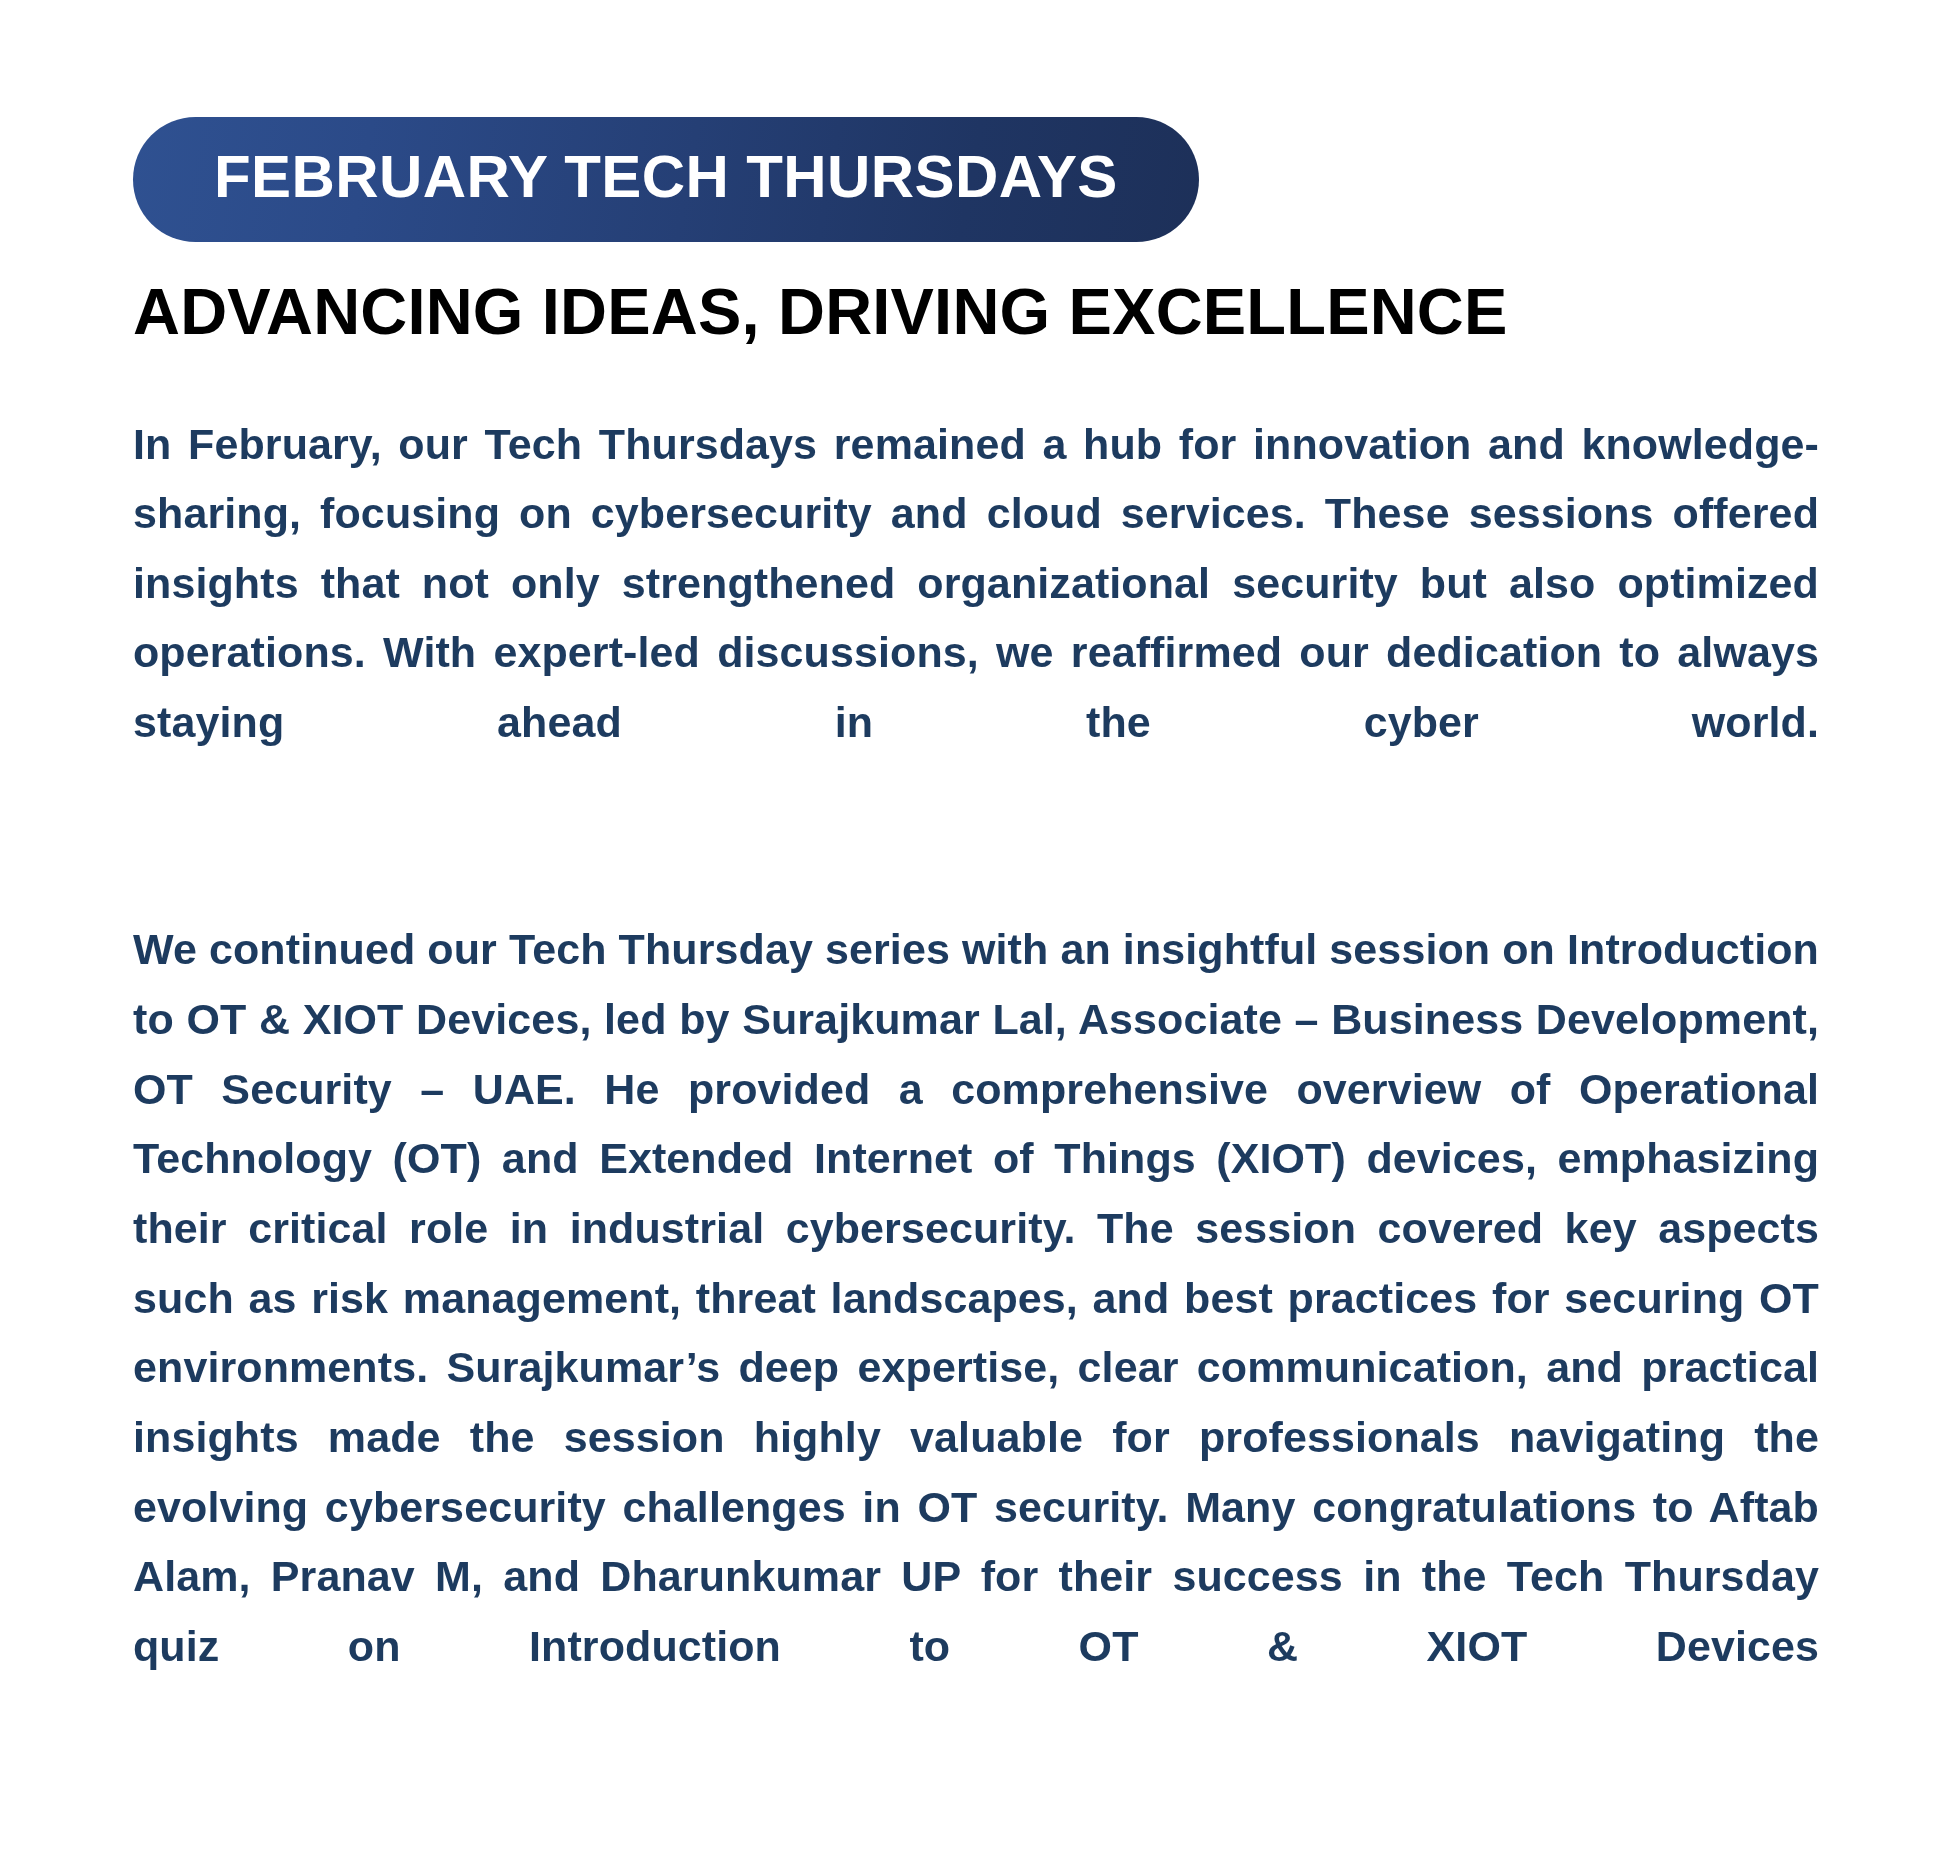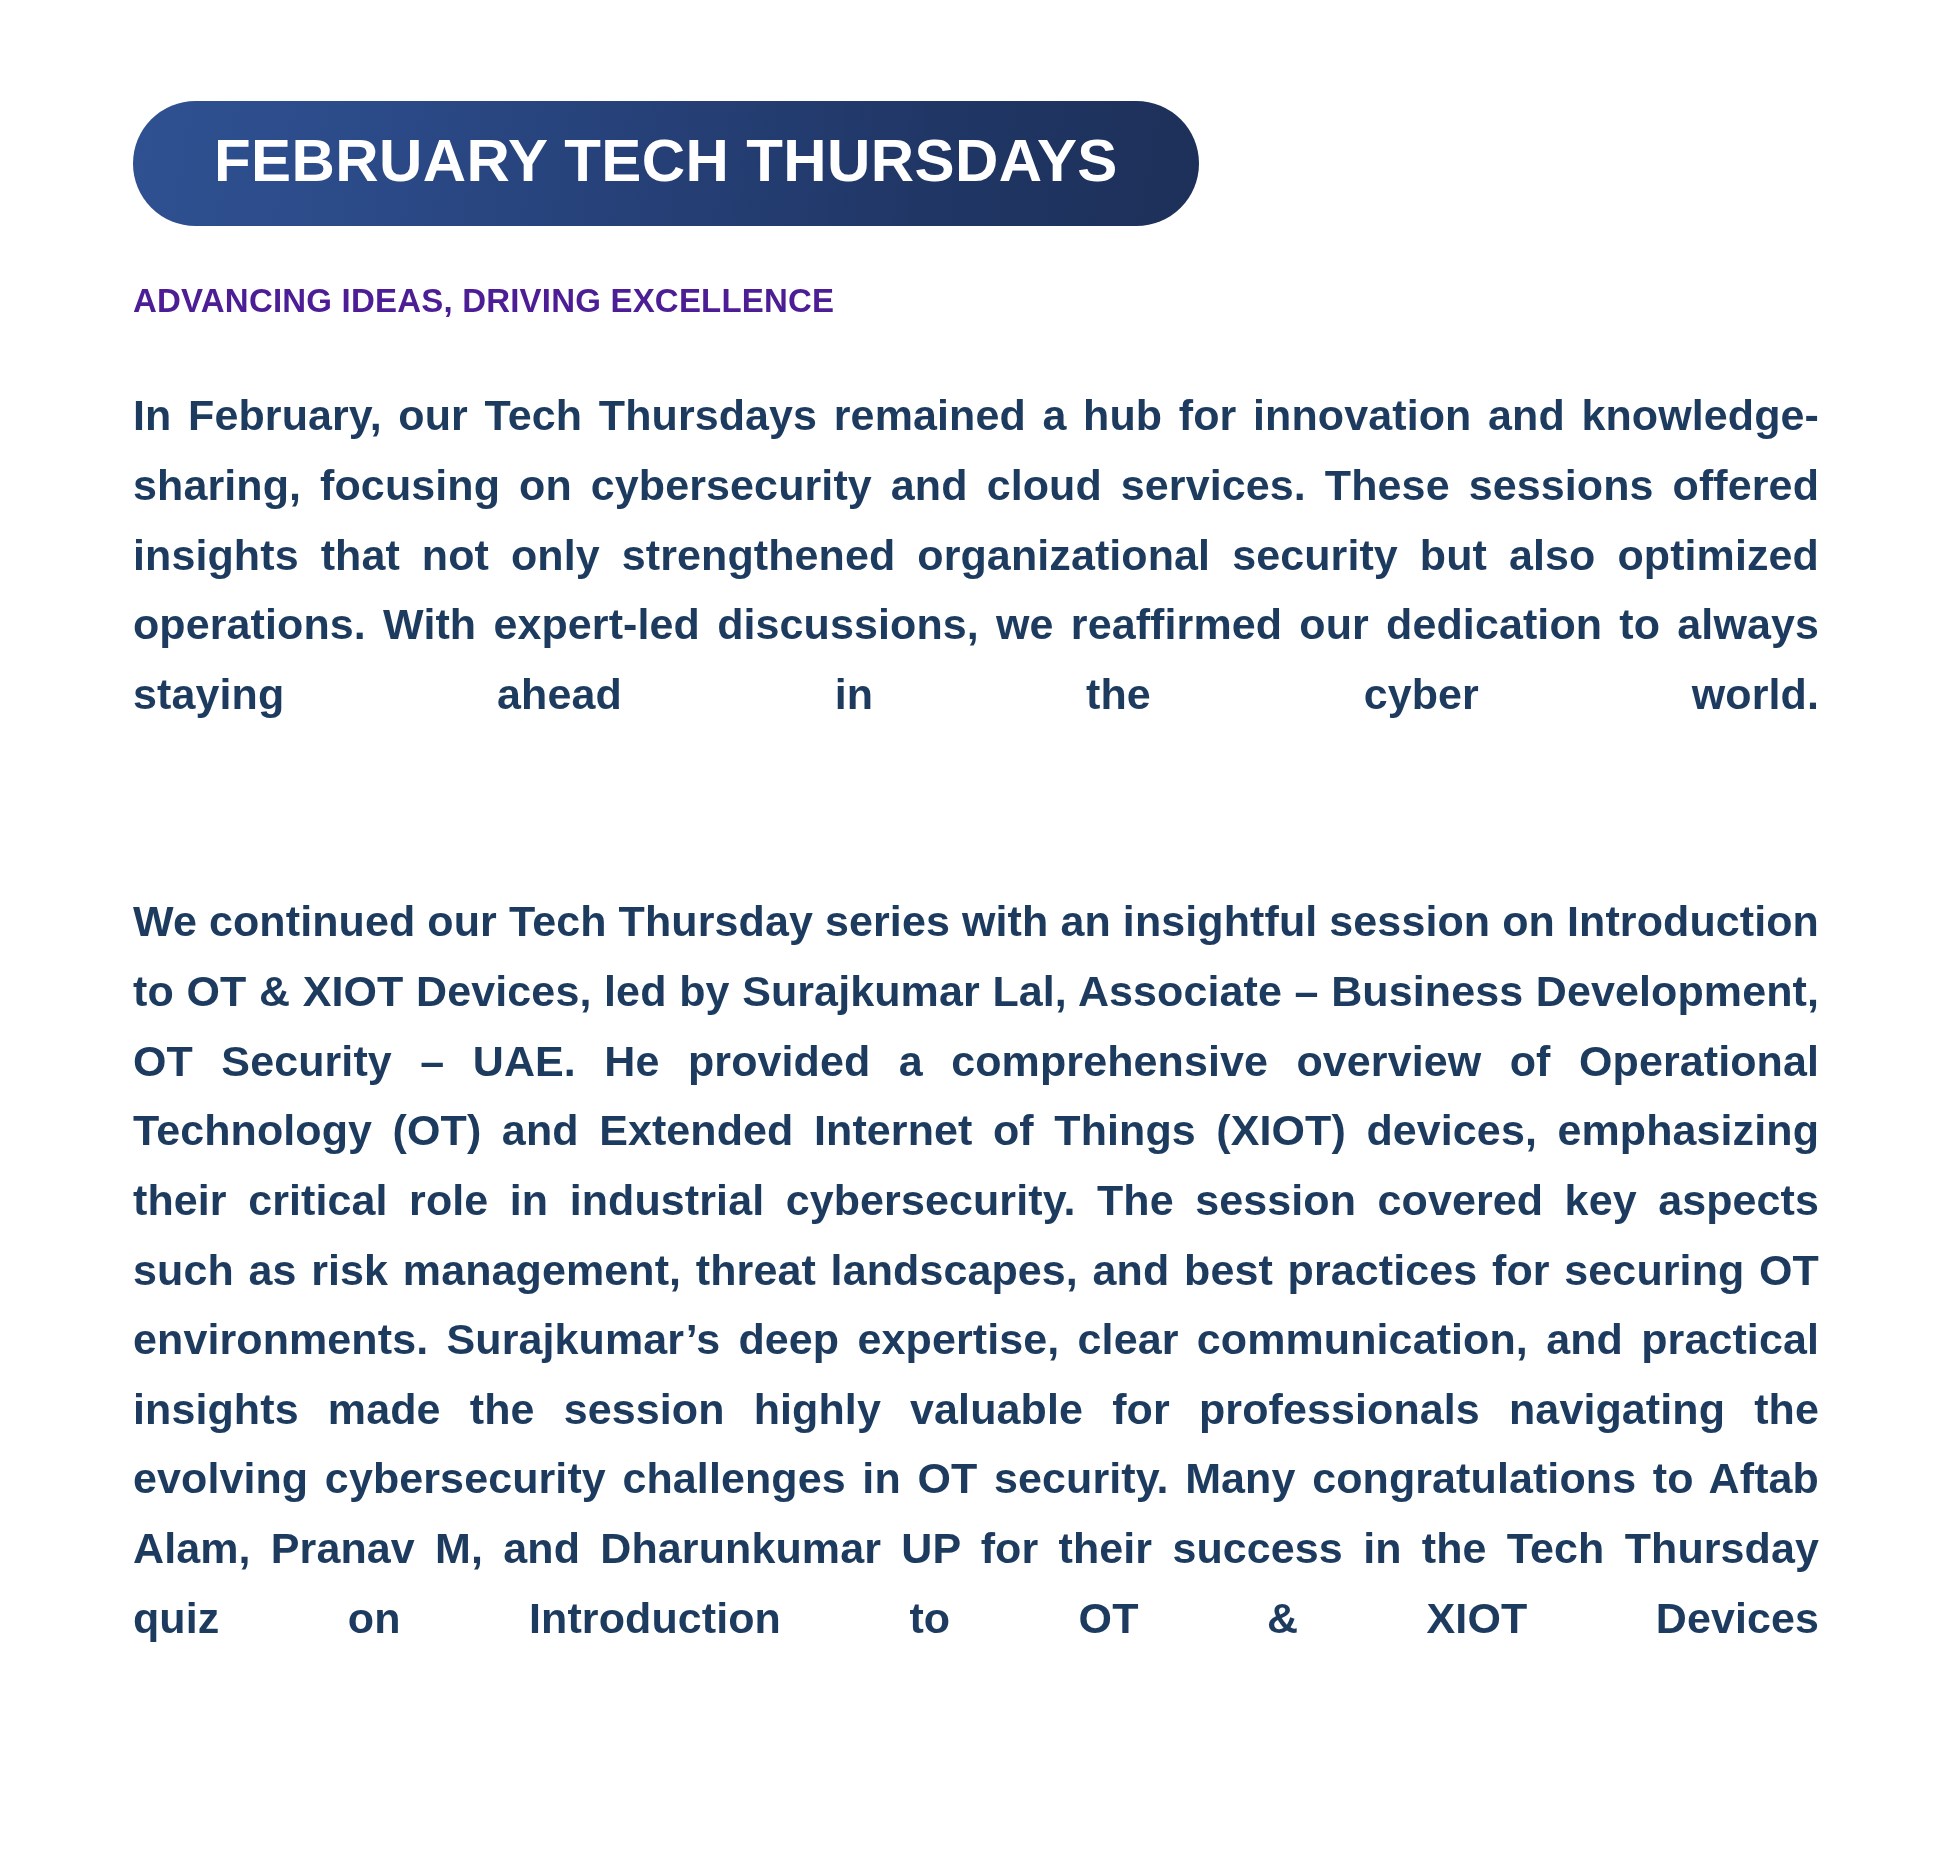--- a/index.html
+++ b/index.html
@@ -19,21 +19,21 @@
     width: 1959px;
     height: 1870px;
     background: #ffffff;
     box-sizing: border-box;
     overflow: hidden;
   }
 
   .content {
     position: absolute;
     left: 133px;
-    top: 0;
+    top: 16px;
     width: 1686px;
   }
 
   
   .badge-row {
     padding-top: 101px;
   }
 
   .badge {
     display: inline-block;
@@ -48,23 +48,23 @@
     color: #ffffff;
     font-size: 60px;
     font-weight: 700;
     letter-spacing: 0.4px;
     line-height: 1;
     white-space: nowrap;
   }
 
   
   .section-heading {
-    margin-top: 57px;
-    color: #4c1d95;
-    font-size: 33px;
+    margin-top: 34px;
+    color: #000000;
+    font-size: 65px;
     font-weight: 700;
     letter-spacing: 0.2px;
     line-height: 1.1;
     white-space: nowrap;
   }
 
   
   .body-block {
     margin-top: 62px;
     width: 1686px;

